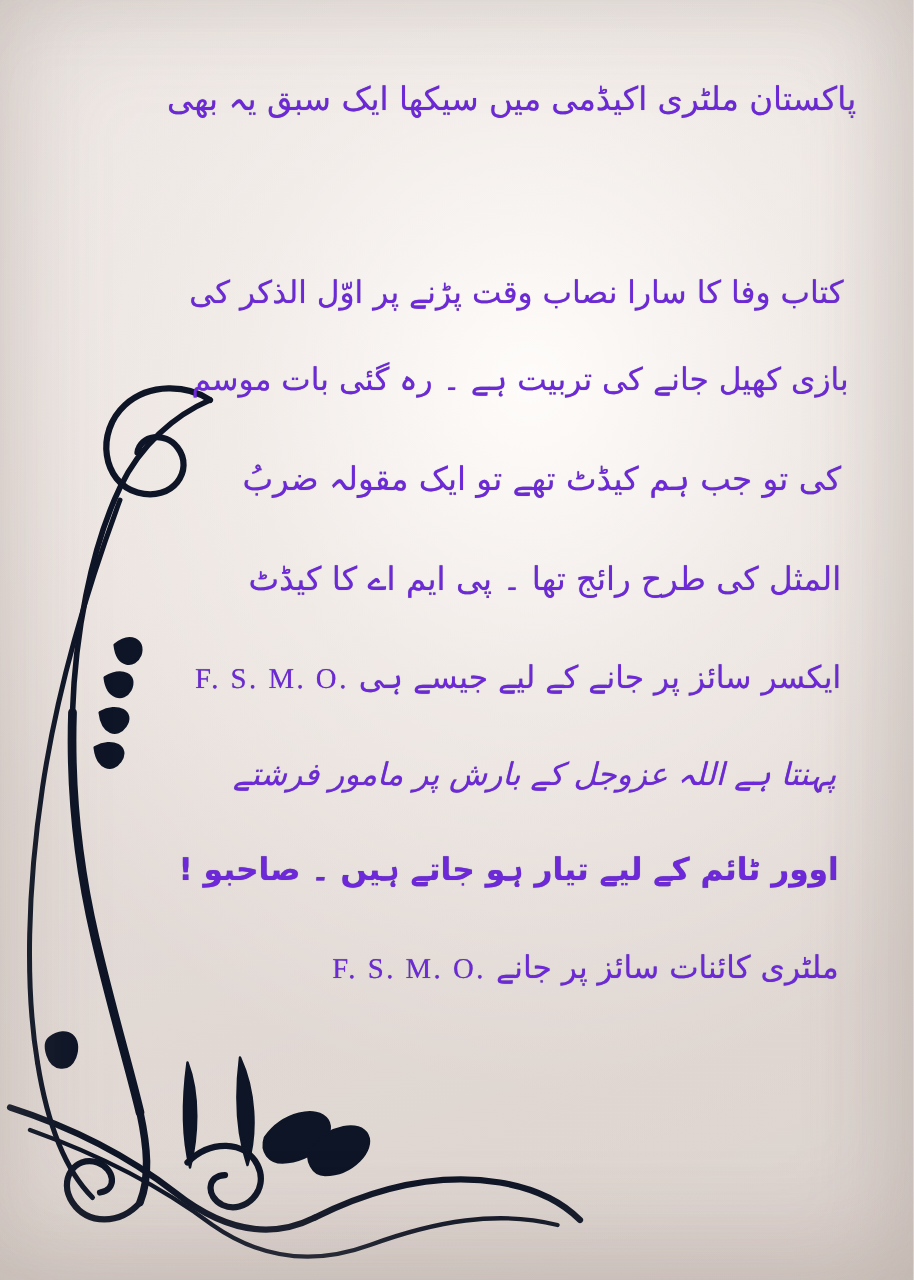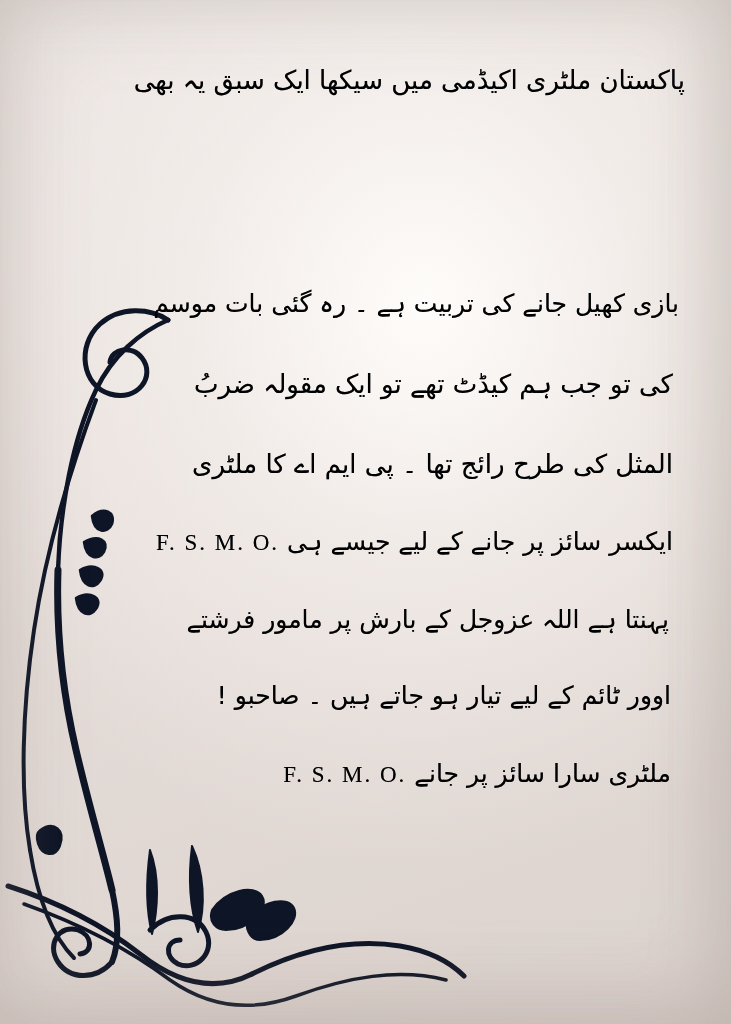--- a/index.html
+++ b/index.html
@@ -43,21 +43,21 @@
     width: 731px;
     height: 1024px;
     direction: rtl;
   }
   .line {
     position: absolute;
     right: 0;
     text-align: right;
     direction: rtl;
     white-space: nowrap;
-    color: #000000;
+    color: #6d28d9;
     font-family: "DejaVu Sans", sans-serif;
     font-size: 25px;
     letter-spacing: 0.2px;
     line-height: 1.15;
     text-shadow: 0 0 0.6px rgba(19,26,43,0.55);
   }
   .line .lat {
     font-family: "Liberation Serif", serif;
     letter-spacing: 2px;
     font-size: 23px;
@@ -117,37 +117,38 @@
         <path d="M248 628 C264 610 288 606 294 618 C300 630 282 650 260 650 C250 650 244 638 248 628 Z" stroke-width="2" fill="#0e1526"></path>
         <path d="M40 540 C54 530 66 540 60 556 C55 568 42 566 38 554 C36 548 36 543 40 540 Z" stroke-width="2" fill="#0e1526"></path>
       </g>
     </svg>
   </div>
 
   <div id="text-block">
     <div class="line" style="top:66px;  right:46px; font-size:26px;">پاکستان ملٹری اکیڈمی میں سیکھا ایک سبق یہ بھی</div>
 
 
+    <div class="line" style="top:220px; right:56px; font-size:25px;">کتاب وفا کا سارا نصاب وقت پڑنے پر اوّل الذکر کی</div>
 
     <div class="line" style="top:370px; right:58px; font-size:26px;">کی تو جب ہم کیڈٹ تھے تو ایک مقولہ ضربُ</div>
 
     <div class="line" style="top:290px; right:52px; font-size:25px;">بازی کھیل جانے کی تربیت ہے ۔ رہ گئی بات موسم</div>
 
-    <div class="line" style="top:450px; right:58px; font-size:26px;">المثل کی طرح رائج تھا ۔ پی ایم اے کا ملٹری</div>
+    <div class="line" style="top:450px; right:58px; font-size:26px;">المثل کی طرح رائج تھا ۔ پی ایم اے کا کیڈٹ</div>
 
     <div class="line" style="top:528px; right:58px; font-size:25px;">
       <span>ایکسر سائز پر جانے کے لیے جیسے ہی</span>
       <span class="lat">F. S. M. O.</span>
     </div>
 
-    <div class="line" style="top:606px; right:62px; font-size:25px;">پہنتا ہے اللہ عزوجل کے بارش پر مامور فرشتے</div>
+    <div class="line" style="top:606px; right:62px; font-size:25px;font-style:italic;">پہنتا ہے اللہ عزوجل کے بارش پر مامور فرشتے</div>
 
-    <div class="line" style="top:682px; right:60px; font-size:25px;">اوور ٹائم کے لیے تیار ہو جاتے ہیں ۔ صاحبو !</div>
+    <div class="line" style="top:682px; right:60px; font-size:25px;font-weight:bold;">اوور ٹائم کے لیے تیار ہو جاتے ہیں ۔ صاحبو !</div>
 
     <div class="line" style="top:760px; right:60px; font-size:25px;">
-      <span>ملٹری سارا سائز پر جانے</span>
+      <span>ملٹری کائنات سائز پر جانے</span>
       <span class="lat">F. S. M. O.</span>
     </div>
 
   </div>
 
   <div id="paper-edge-shadow"></div>
 </div>
 
 </body></html>

